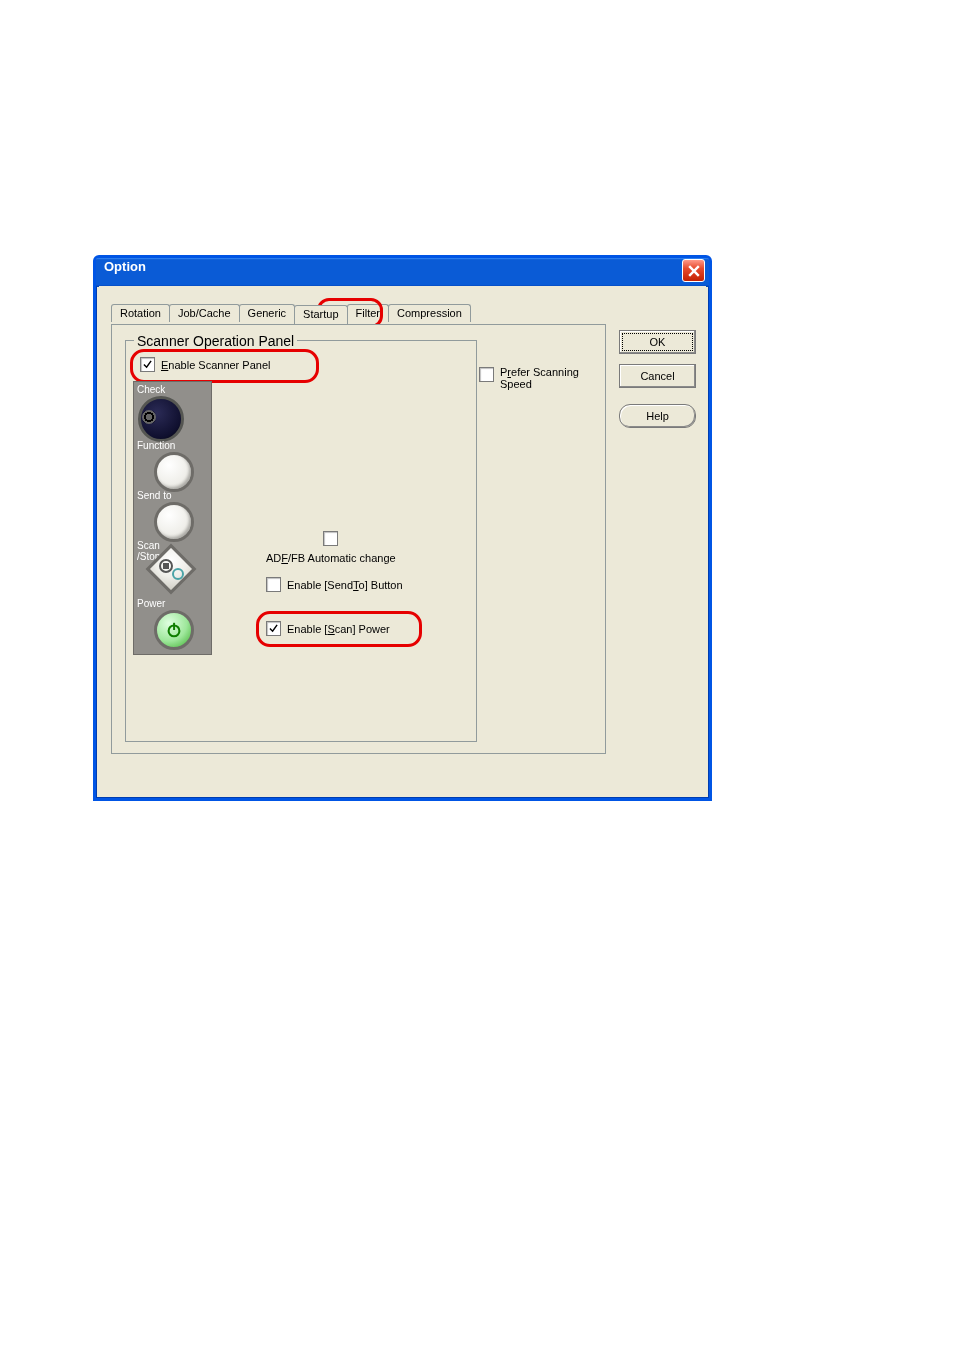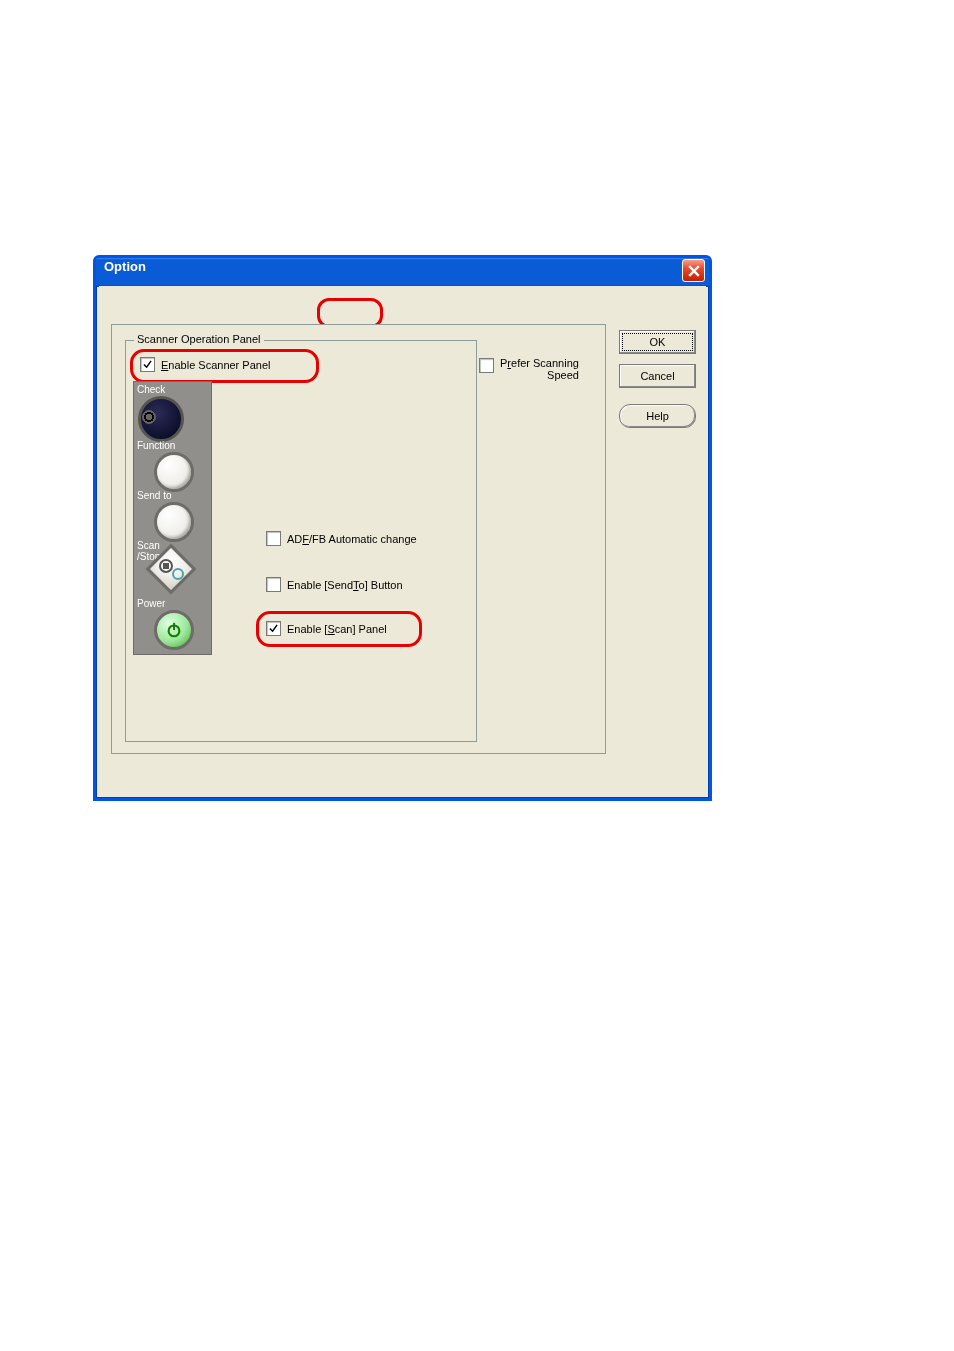--- a/index.html
+++ b/index.html
@@ -7,21 +7,21 @@
 .titlebar{height:28px;background:linear-gradient(to bottom,#3a8df7 0%,#0a5bd6 6%,#0a5bd6 92%,#003db0 100%);border-radius:3px 3px 0 0;display:flex;align-items:flex-start;padding:1px 4px 0 8px;}
 .titlebar .title{color:#fff;font-weight:bold;font-size:13px;flex:1;}
 .closebtn{width:21px;height:21px;background:linear-gradient(to bottom,#ff9a8a,#e74b2d 40%,#c42000);border:1px solid #fff;border-radius:3px;display:flex;align-items:center;justify-content:center;color:#fff;font-weight:bold;font-size:12px;cursor:pointer;}
 .closebtn svg{width:12px;height:12px;}
 .client{position:absolute;left:3px;top:28px;right:3px;bottom:3px;background:#ece9d8;}
 .tabs{position:absolute;left:12px;top:18px;height:20px;}
 .tab{display:inline-block;border:1px solid #919b9c;border-bottom:none;background:#ece9d8;padding:2px 8px 3px;margin-right:-1px;border-radius:3px 3px 0 0;position:relative;cursor:pointer;}
 .tab.active{background:#ece9d8;padding-bottom:4px;top:1px;z-index:2;}
 .tab-redring{position:absolute;border:3px solid #e60000;border-radius:12px;pointer-events:none;}
 .fieldset{position:absolute;border:1px solid #919b9c;background:transparent;}
-.fieldset .legend{position:absolute;top:-8px;left:8px;background:#ece9d8;padding:0 3px;font-size:11px;}
+.fieldset .legend{position:absolute;top:-8px;left:8px;background:#ece9d8;padding:0 3px;font-size:14px;}
 .redpill{position:absolute;border:3px solid #e60000;border-radius:14px;pointer-events:none;}
 .chk{position:absolute;display:flex;align-items:center;gap:6px;}
 .chkbox{width:13px;height:13px;border:1px solid #7a7a7a;background:#fff;box-shadow:inset 1px 1px 1px rgba(0,0,0,.25);display:flex;align-items:center;justify-content:center;}
 .chkbox svg{width:9px;height:9px;}
 .chk label{cursor:default;white-space:nowrap;}
 .btn{position:absolute;width:75px;height:22px;background:#ece9d8;border:1px solid #7a7a7a;box-shadow:inset -1px -1px 0 #8a8a8a, inset 1px 1px 0 #fff;display:flex;align-items:center;justify-content:center;cursor:pointer;text-align:center;}
 .btn.default{outline:1px dotted #000;outline-offset:-4px;}
 .scannerPanel{position:absolute;left:7px;top:40px;width:77px;height:272px;background:#918f8b;border:1px solid #6e6c68;}
 .spLabel{position:absolute;color:#fff;font-size:10px;font-weight:normal;}
 .spDisc{position:absolute;border-radius:50%;}
@@ -41,20 +41,23 @@
     <span class="title">Option</span>
     <div class="closebtn">
       <svg viewBox="0 0 10 10">
           <path d="M1 1 L9 9 M9 1 L1 9" stroke="#fff" stroke-width="2" fill="none"></path>
         </svg>
     </div>
   </div>
 
   <div class="client">
 
+    <div class="tabs">
+      <span class="tab">Rotation</span><span class="tab">Job/Cache</span><span class="tab">Generic</span><span class="tab active">Startup</span><span class="tab">Filter</span><span class="tab">Compression</span>
+    </div>
 
     <div class="tab-redring" style="left:218px;top:12px;width:60px;height:24px;"></div>
 
     <div style="position:absolute;left:12px;top:38px;width:493px;height:428px;border:1px solid #919b9c;background:#ece9d8;"></div>
 
     <div class="fieldset" style="left:26px;top:54px;width:350px;height:400px;">
       <span class="legend">Scanner Operation Panel</span>
 
       <div class="chk" style="left:14px;top:16px;">
         <span class="chkbox">
@@ -90,43 +93,43 @@
 
         <span class="spLabel" style="left:3px;top:216px;">Power</span>
         <div class="spPower" style="left:20px;top:228px;">
           <svg viewBox="0 0 20 20">
               <circle cx="10" cy="11" r="6" fill="none" stroke="#0f7d00" stroke-width="2.3"></circle>
               <rect x="9" y="2" width="2.2" height="8" fill="#0f7d00"></rect>
             </svg>
         </div>
       </div>
 
-      <div class="chk" style="left:140px;top:190px;">
+      <div class="chk" style="left:140px;top:190px;flex-direction:column;">
         <span class="chkbox"></span>
         <label><span>AD</span><span class="u">F</span><span>/FB Automatic change</span></label>
       </div>
 
       <div class="chk" style="left:140px;top:236px;">
         <span class="chkbox"></span>
         <label><span>Enable [Send</span><span class="u">T</span><span>o] Button</span></label>
       </div>
 
       <div class="chk" style="left:140px;top:280px;">
         <span class="chkbox">
             <svg viewBox="0 0 10 10">
               <path d="M1 5 L4 8 L9 1" stroke="#000" stroke-width="1.6" fill="none"></path>
             </svg>
           </span>
-        <label><span>Enable [</span><span class="u">S</span><span>can] Panel</span></label>
+        <label><span>Enable [</span><span class="u">S</span><span>can] Power</span></label>
       </div>
       <div class="redpill" style="left:130px;top:270px;width:160px;height:30px;"></div>
 
     </div>
 
-    <div class="chk" style="left:380px;top:71px;align-items:flex-start;text-align:right;">
+    <div class="chk" style="left:380px;top:80px;align-items:flex-start;">
       <span class="chkbox" style="margin-top:1px;"></span>
       <label>
         <div><span>P</span><span class="u">r</span><span>efer Scanning</span></div>
         <div>Speed</div>
       </label>
     </div>
 
     <div class="btn default" style="left:520px;top:44px;">OK</div>
     <div class="btn" style="left:520px;top:78px;">Cancel</div>
     <div class="btn" style="left:520px;top:118px;border-radius:11px;">Help</div>

